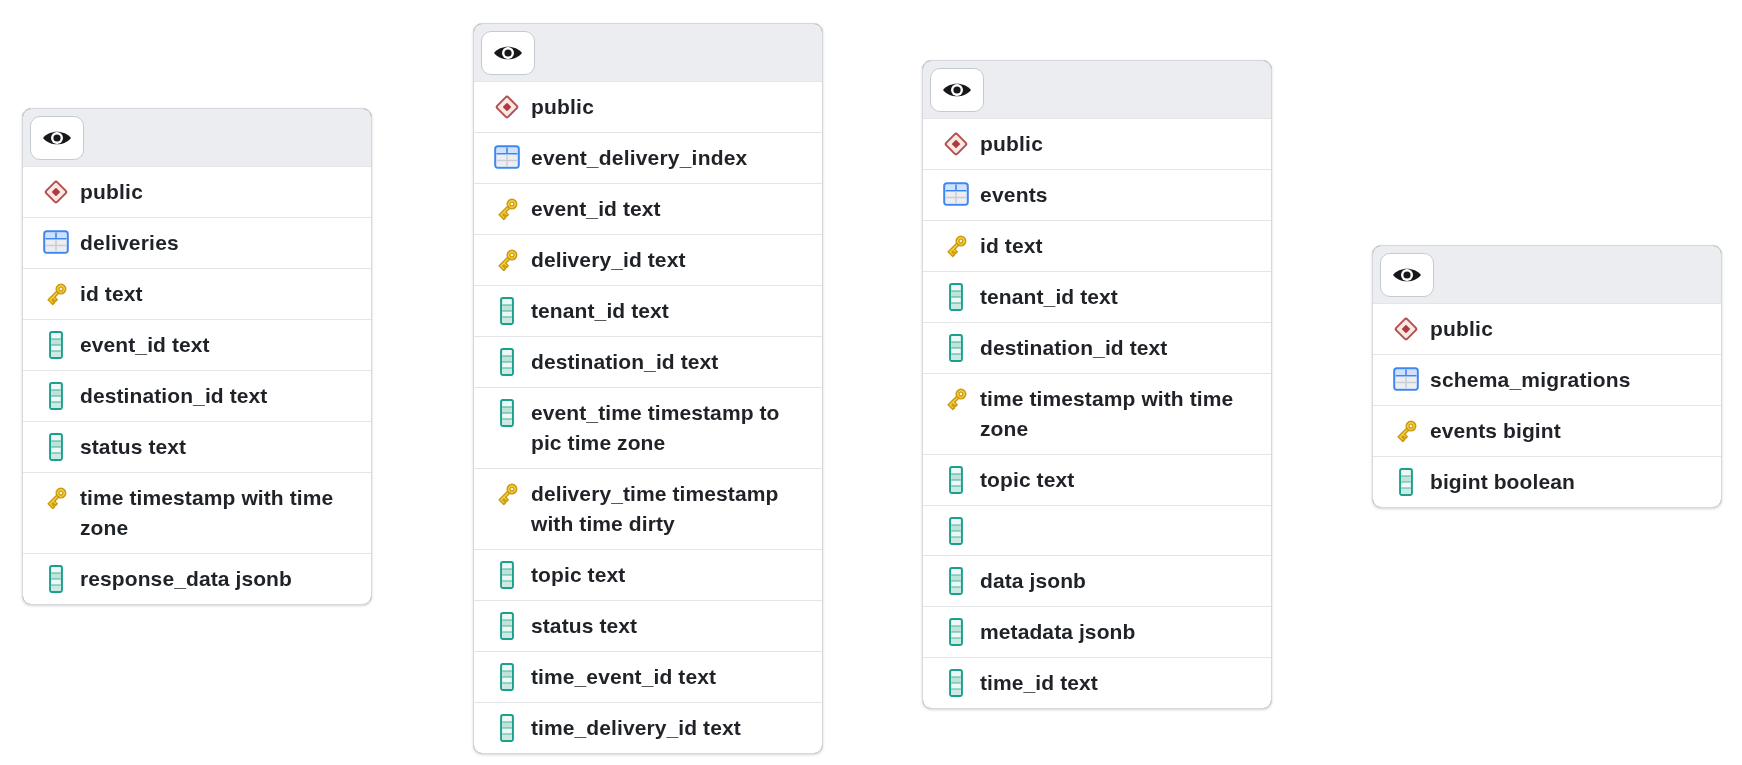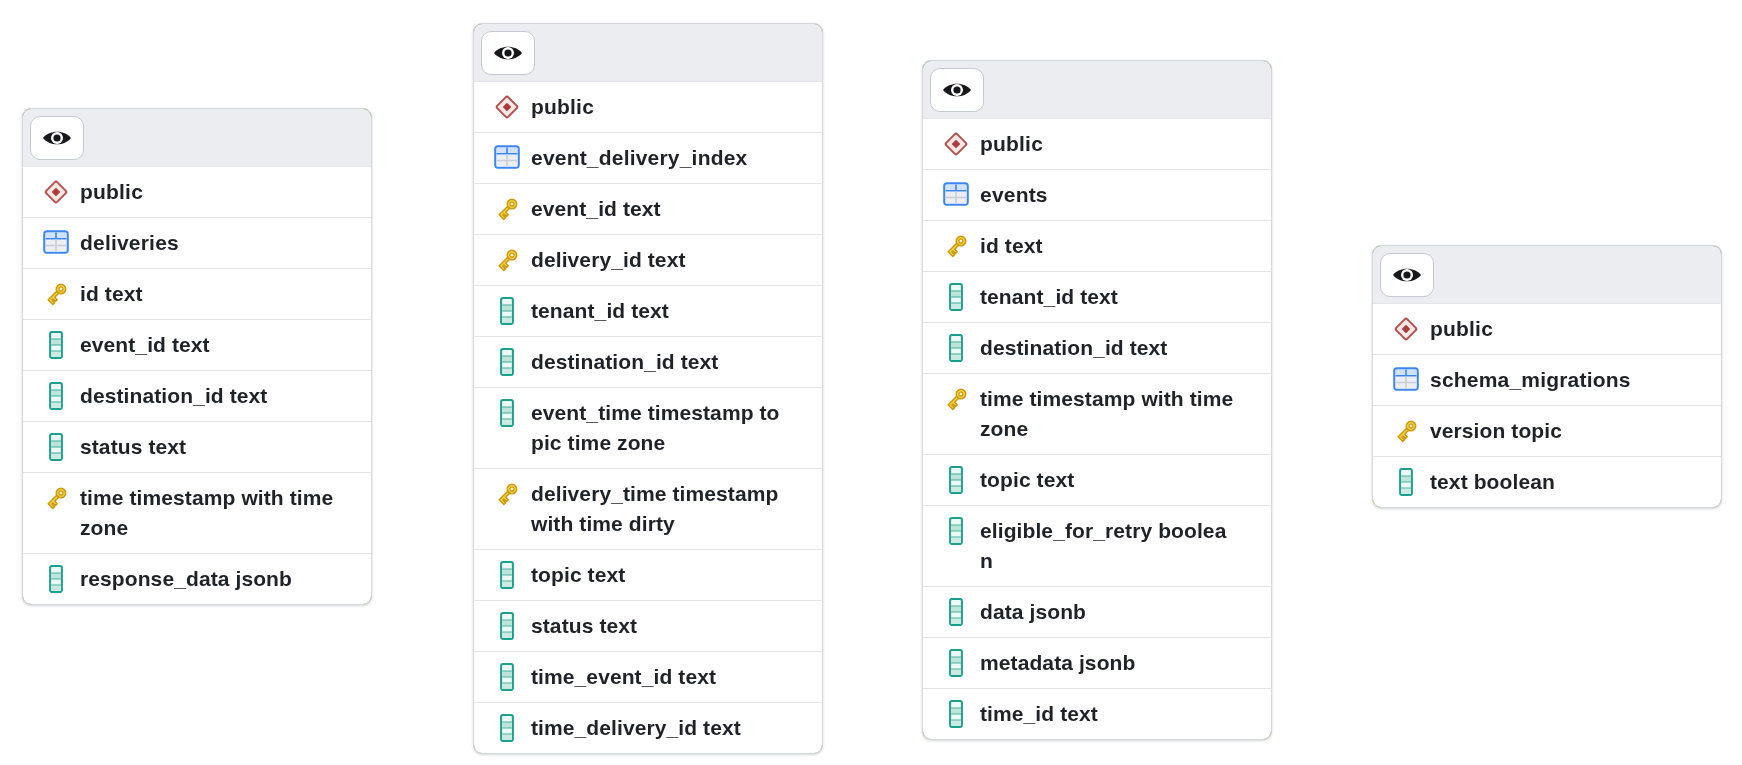--- a/index.html
+++ b/index.html
@@ -479,21 +479,20 @@
 
         <svg class="col-svg m1" width="14" height="28" viewBox="0 0 14 28">
           <rect x="1.1" y="1.1" width="11.8" height="25.8" rx="1.8" fill="#eef9f6" stroke="#1aa08c" stroke-width="2"></rect>
           <rect x="2.2" y="8" width="9.6" height="6" fill="#bfe3d9"></rect>
           <rect x="2.2" y="20" width="9.6" height="6" fill="#cdeae2"></rect>
           <line x1="2.2" y1="8" x2="11.8" y2="8" stroke="#4fb3a1" stroke-width="1.1"></line>
           <line x1="2.2" y1="14" x2="11.8" y2="14" stroke="#4fb3a1" stroke-width="1.1"></line>
           <line x1="2.2" y1="20" x2="11.8" y2="20" stroke="#4fb3a1" stroke-width="1.1"></line>
         </svg>
       </span>
-      <span class="label">eligible_for_retry boolean</span>
     </div>
         <div class="row">
       <span class="icon-box">
 
         <svg class="col-svg m1" width="14" height="28" viewBox="0 0 14 28">
           <rect x="1.1" y="1.1" width="11.8" height="25.8" rx="1.8" fill="#eef9f6" stroke="#1aa08c" stroke-width="2"></rect>
           <rect x="2.2" y="8" width="9.6" height="6" fill="#bfe3d9"></rect>
           <rect x="2.2" y="20" width="9.6" height="6" fill="#cdeae2"></rect>
           <line x1="2.2" y1="8" x2="11.8" y2="8" stroke="#4fb3a1" stroke-width="1.1"></line>
           <line x1="2.2" y1="14" x2="11.8" y2="14" stroke="#4fb3a1" stroke-width="1.1"></line>
@@ -570,31 +569,31 @@
       <span class="icon-box">
         <svg class="key-svg" width="30" height="30" viewBox="0 0 30 30">
           <g transform="rotate(45 15 15)">
             <path d="M13.6 12.2 H16.4 V18.2 H20 V20.7 H16.4 V22.2 H20.2 V24.7 H13.6 Z" fill="#f7cf3f" stroke="#c9990f" stroke-width="1.4" stroke-linejoin="round"></path>
             <circle cx="15" cy="8" r="4.7" fill="#f7cf3f" stroke="#c9990f" stroke-width="1.6"></circle>
             <circle cx="15" cy="8" r="2" fill="#fdf4d7" stroke="#c9990f" stroke-width="1.2"></circle>
           </g>
         </svg>
 
       </span>
-      <span class="label">version topic</span>
-    </div>
-        <div class="row">
-      <span class="icon-box">
-
-        <svg class="col-svg m1" width="14" height="28" viewBox="0 0 14 28">
-          <rect x="1.1" y="1.1" width="11.8" height="25.8" rx="1.8" fill="#eef9f6" stroke="#1aa08c" stroke-width="2"></rect>
-          <rect x="2.2" y="8" width="9.6" height="6" fill="#bfe3d9"></rect>
-          <rect x="2.2" y="20" width="9.6" height="6" fill="#cdeae2"></rect>
-          <line x1="2.2" y1="8" x2="11.8" y2="8" stroke="#4fb3a1" stroke-width="1.1"></line>
-          <line x1="2.2" y1="14" x2="11.8" y2="14" stroke="#4fb3a1" stroke-width="1.1"></line>
-          <line x1="2.2" y1="20" x2="11.8" y2="20" stroke="#4fb3a1" stroke-width="1.1"></line>
-        </svg>
-      </span>
-      <span class="label">text boolean</span>
+      <span class="label">events bigint</span>
+    </div>
+        <div class="row">
+      <span class="icon-box">
+
+        <svg class="col-svg m1" width="14" height="28" viewBox="0 0 14 28">
+          <rect x="1.1" y="1.1" width="11.8" height="25.8" rx="1.8" fill="#eef9f6" stroke="#1aa08c" stroke-width="2"></rect>
+          <rect x="2.2" y="8" width="9.6" height="6" fill="#bfe3d9"></rect>
+          <rect x="2.2" y="20" width="9.6" height="6" fill="#cdeae2"></rect>
+          <line x1="2.2" y1="8" x2="11.8" y2="8" stroke="#4fb3a1" stroke-width="1.1"></line>
+          <line x1="2.2" y1="14" x2="11.8" y2="14" stroke="#4fb3a1" stroke-width="1.1"></line>
+          <line x1="2.2" y1="20" x2="11.8" y2="20" stroke="#4fb3a1" stroke-width="1.1"></line>
+        </svg>
+      </span>
+      <span class="label">bigint boolean</span>
     </div>
       </div>
     </section>
   </div>
 
 </body></html>

